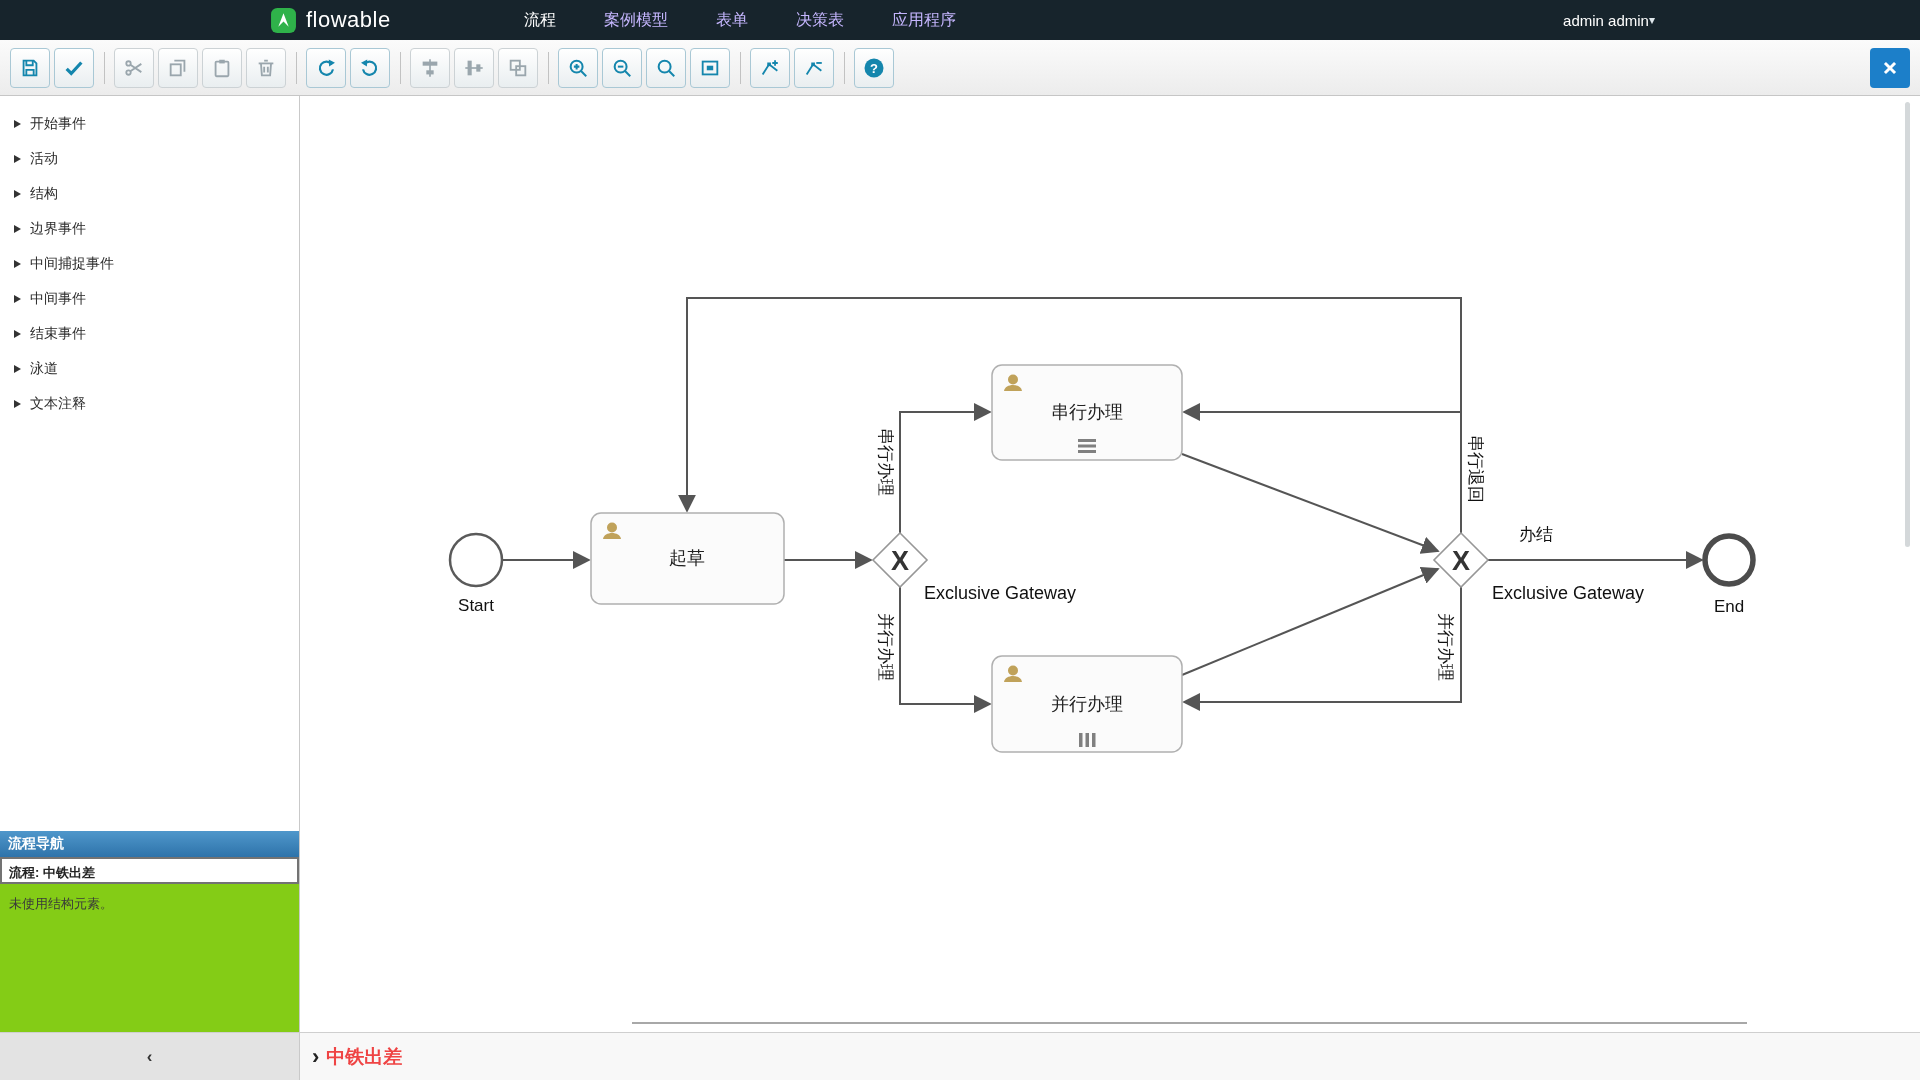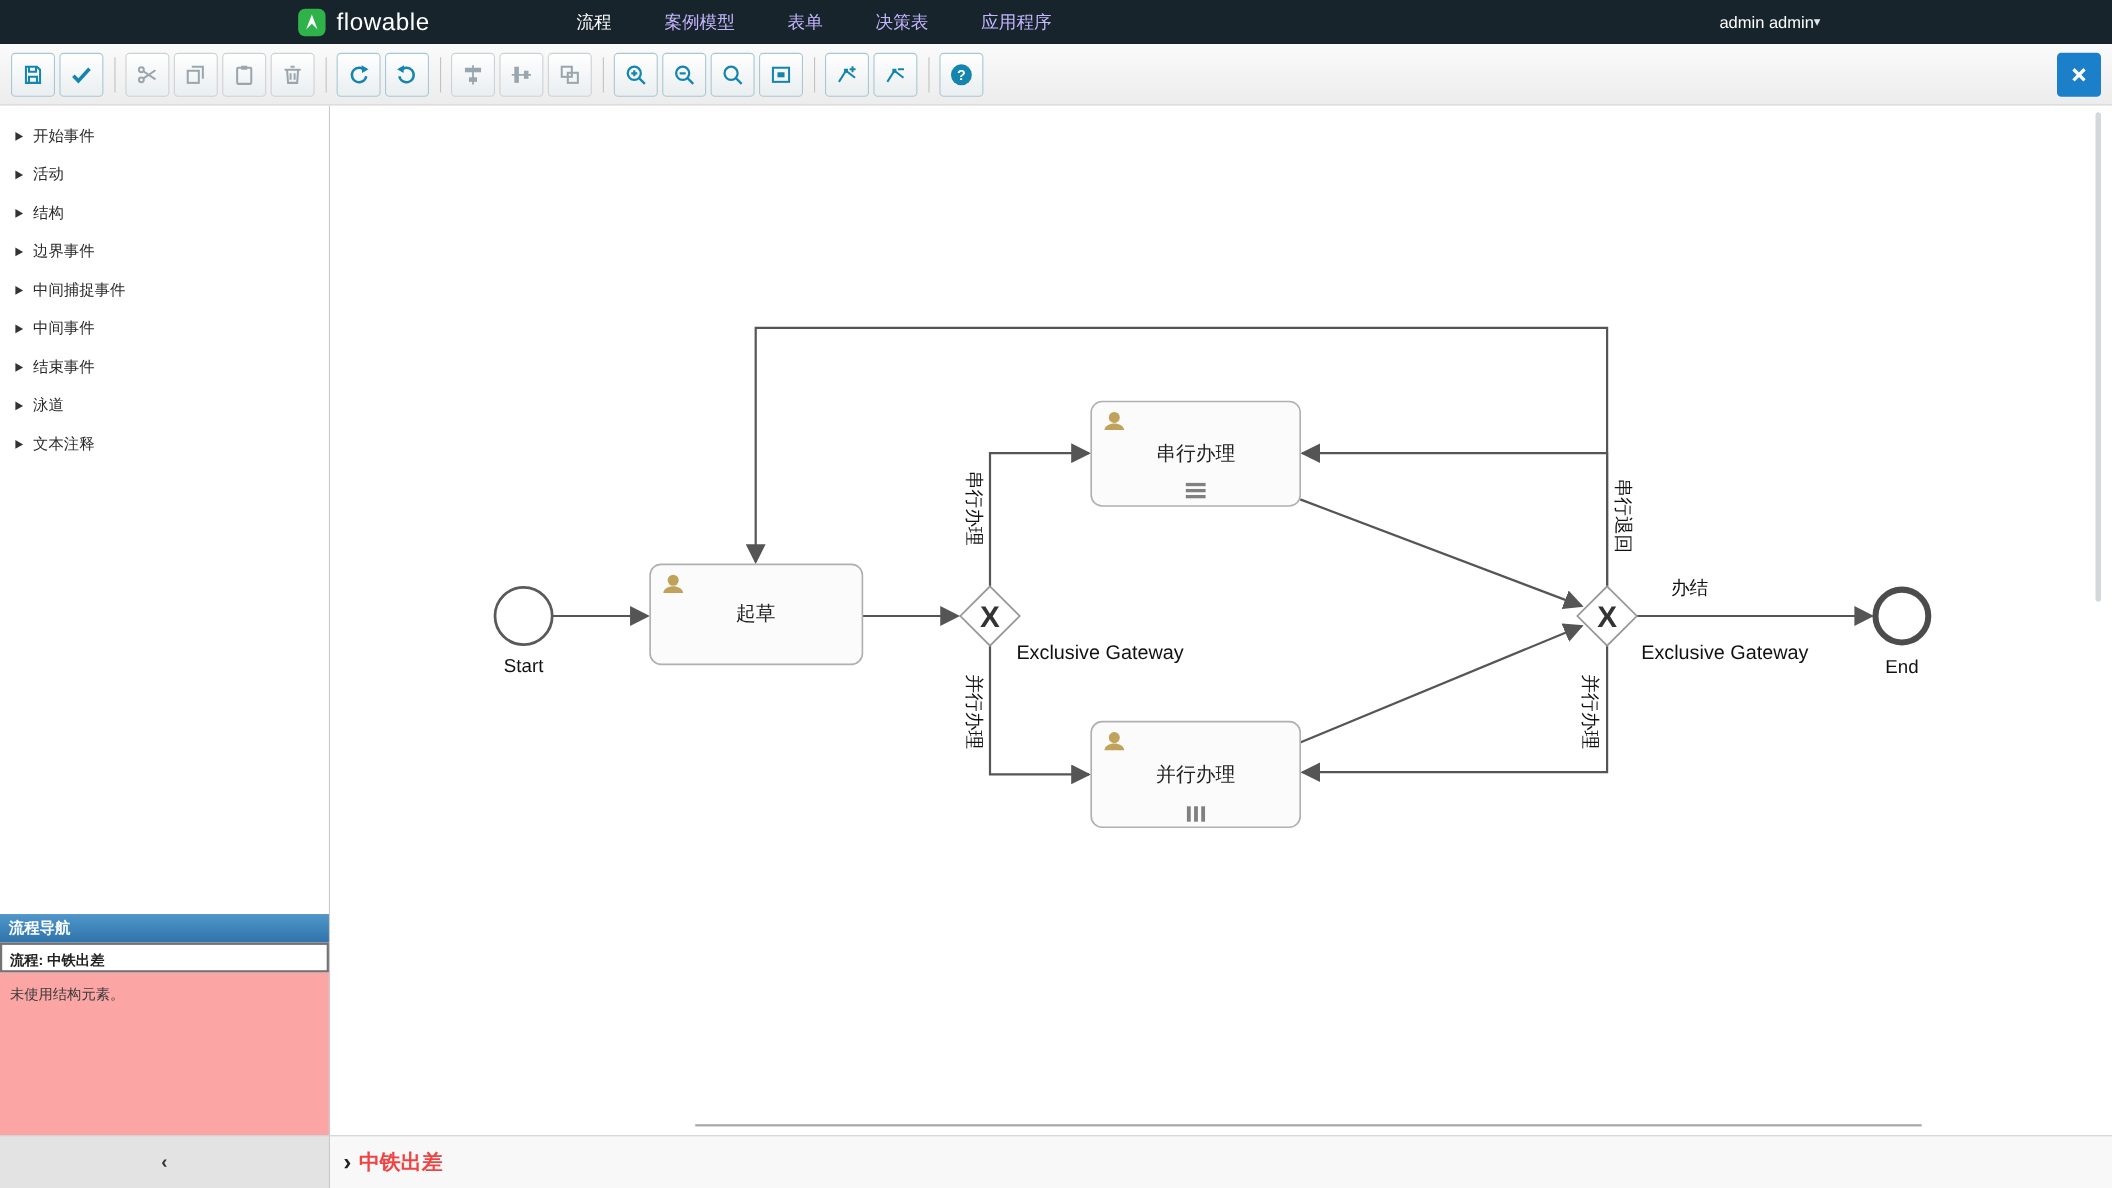--- a/index.html
+++ b/index.html
@@ -32,21 +32,21 @@
                background:#1c7fc9; display:flex; align-items:center; justify-content:center; cursor:pointer; }
 
   
   .sidebar { position:absolute; top:96px; left:0; width:300px; height:936px; background:#fff;
              border-right:1px solid #c9c9c9; }
   .palette { padding-top:10px; }
   .palette-item { height:35px; display:flex; align-items:center; padding-left:14px;
                   font-size:14px; color:#2b2b2b; cursor:pointer; }
   .tri { width:0; height:0; border-left:7px solid #333; border-top:4.5px solid transparent;
          border-bottom:4.5px solid transparent; margin-right:9px; }
-  .sidebar-lower { position:absolute; left:0; right:0; top:735px; bottom:0; background:#fca5a5; }
+  .sidebar-lower { position:absolute; left:0; right:0; top:735px; bottom:0; background:#84cc16; }
   .navigator-header { height:26px; background:linear-gradient(#4f97cb,#2e73aa); color:#fff;
                       font-size:14px; font-weight:bold; display:flex; align-items:center; padding-left:8px; }
   .navigator-current { height:27px; background:#fff; border:2px solid #737373; display:flex;
                        align-items:flex-end; padding-left:7px; font-size:13px; font-weight:bold;
                        color:#222; cursor:pointer; }
   .navigator-note { padding:11px 9px; font-size:13px; color:#3a3a3a; }
 
   
   .canvas { position:absolute; left:300px; top:96px; right:0; bottom:48px; background:#fff; overflow:hidden; }
   .hscroll { position:absolute; left:332px; bottom:8px; width:1115px; height:2px; background:#a8a8a8; }

